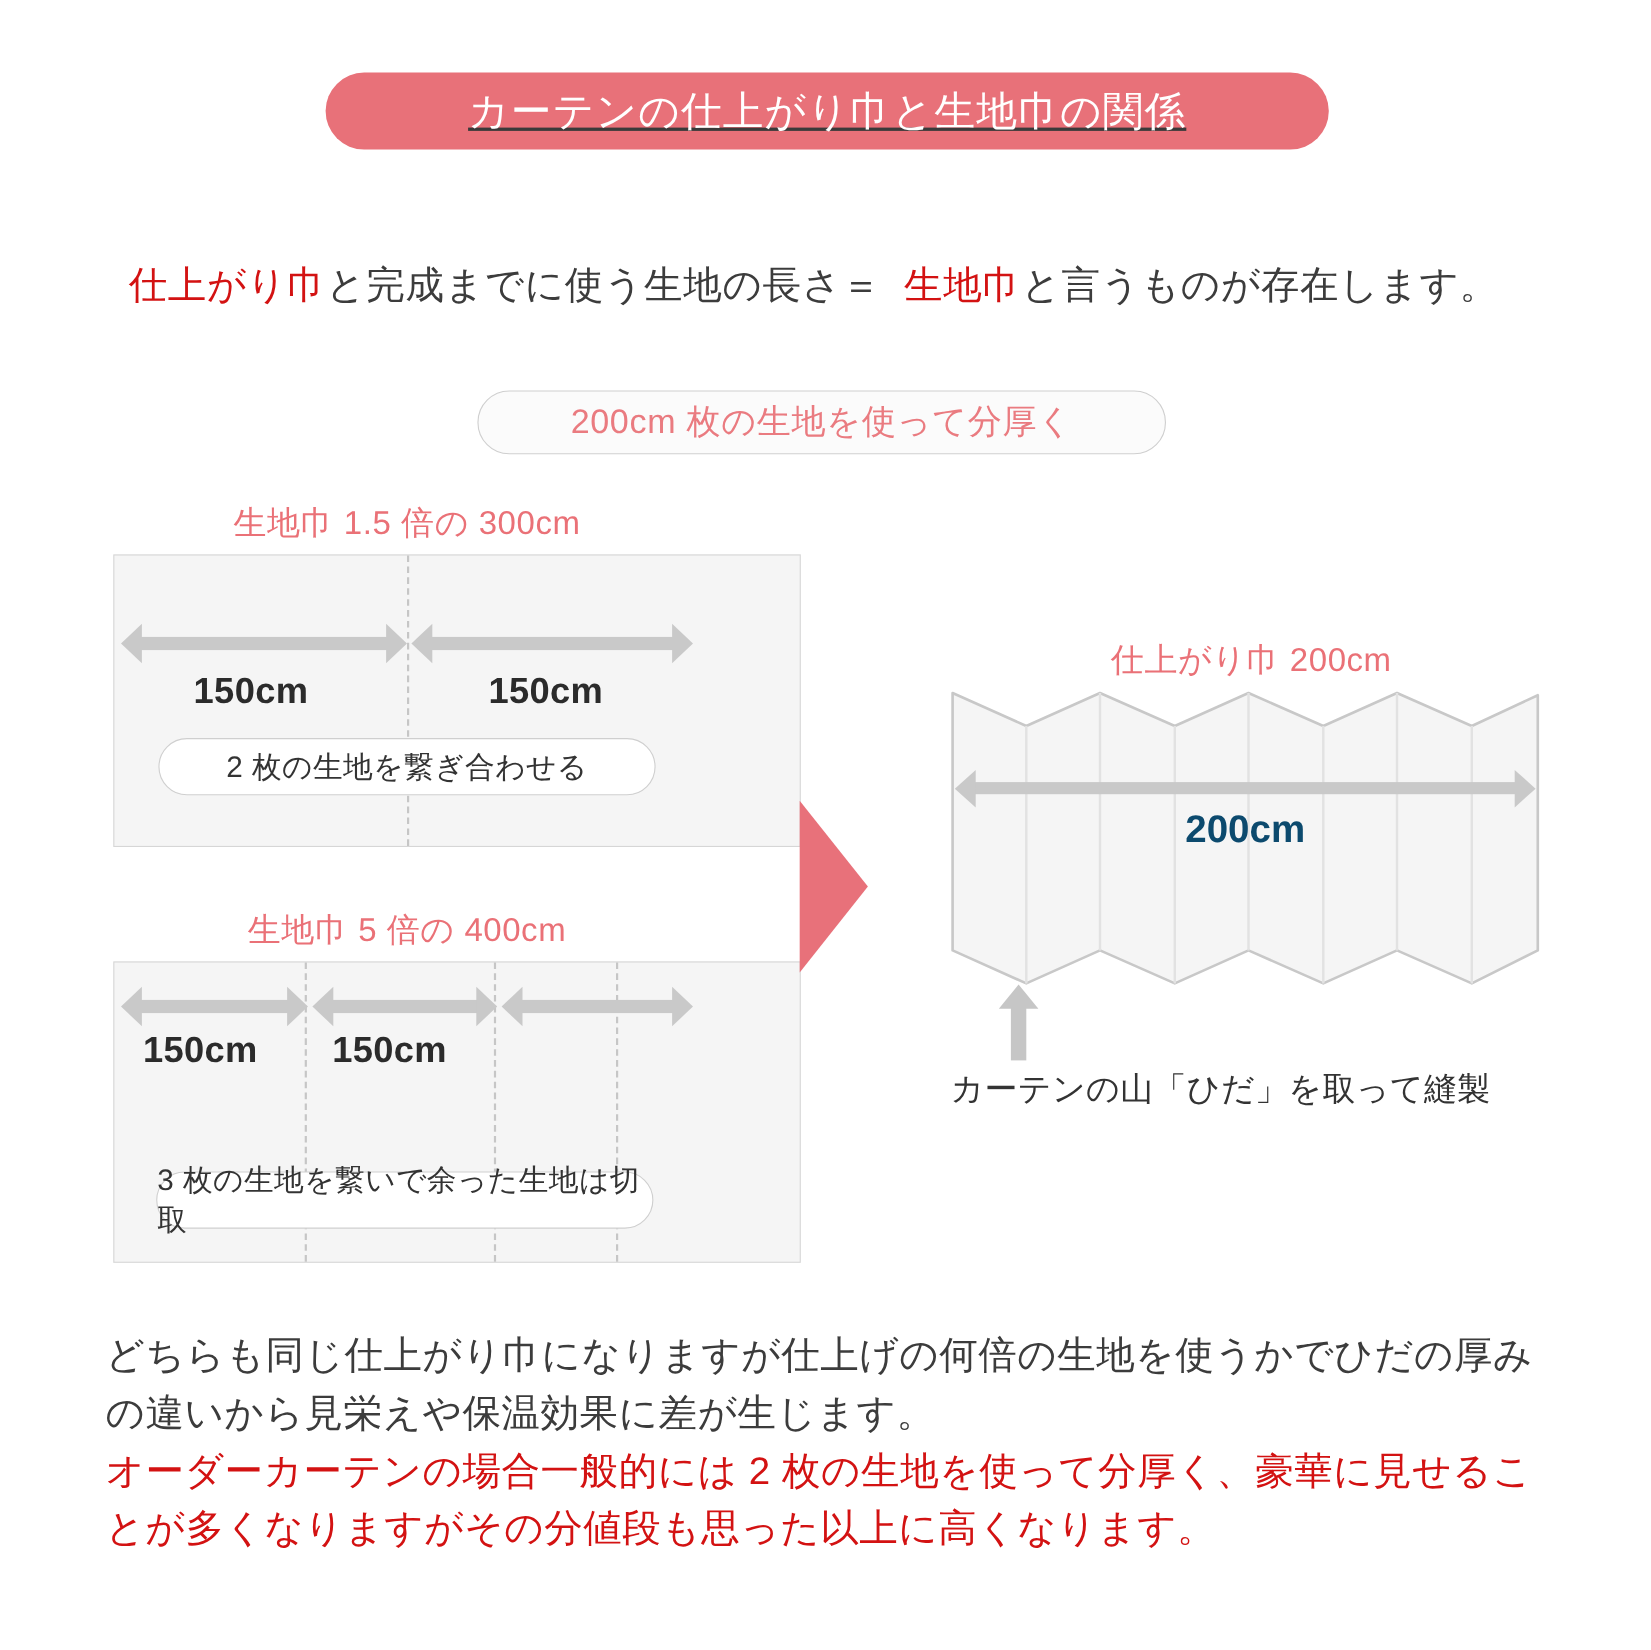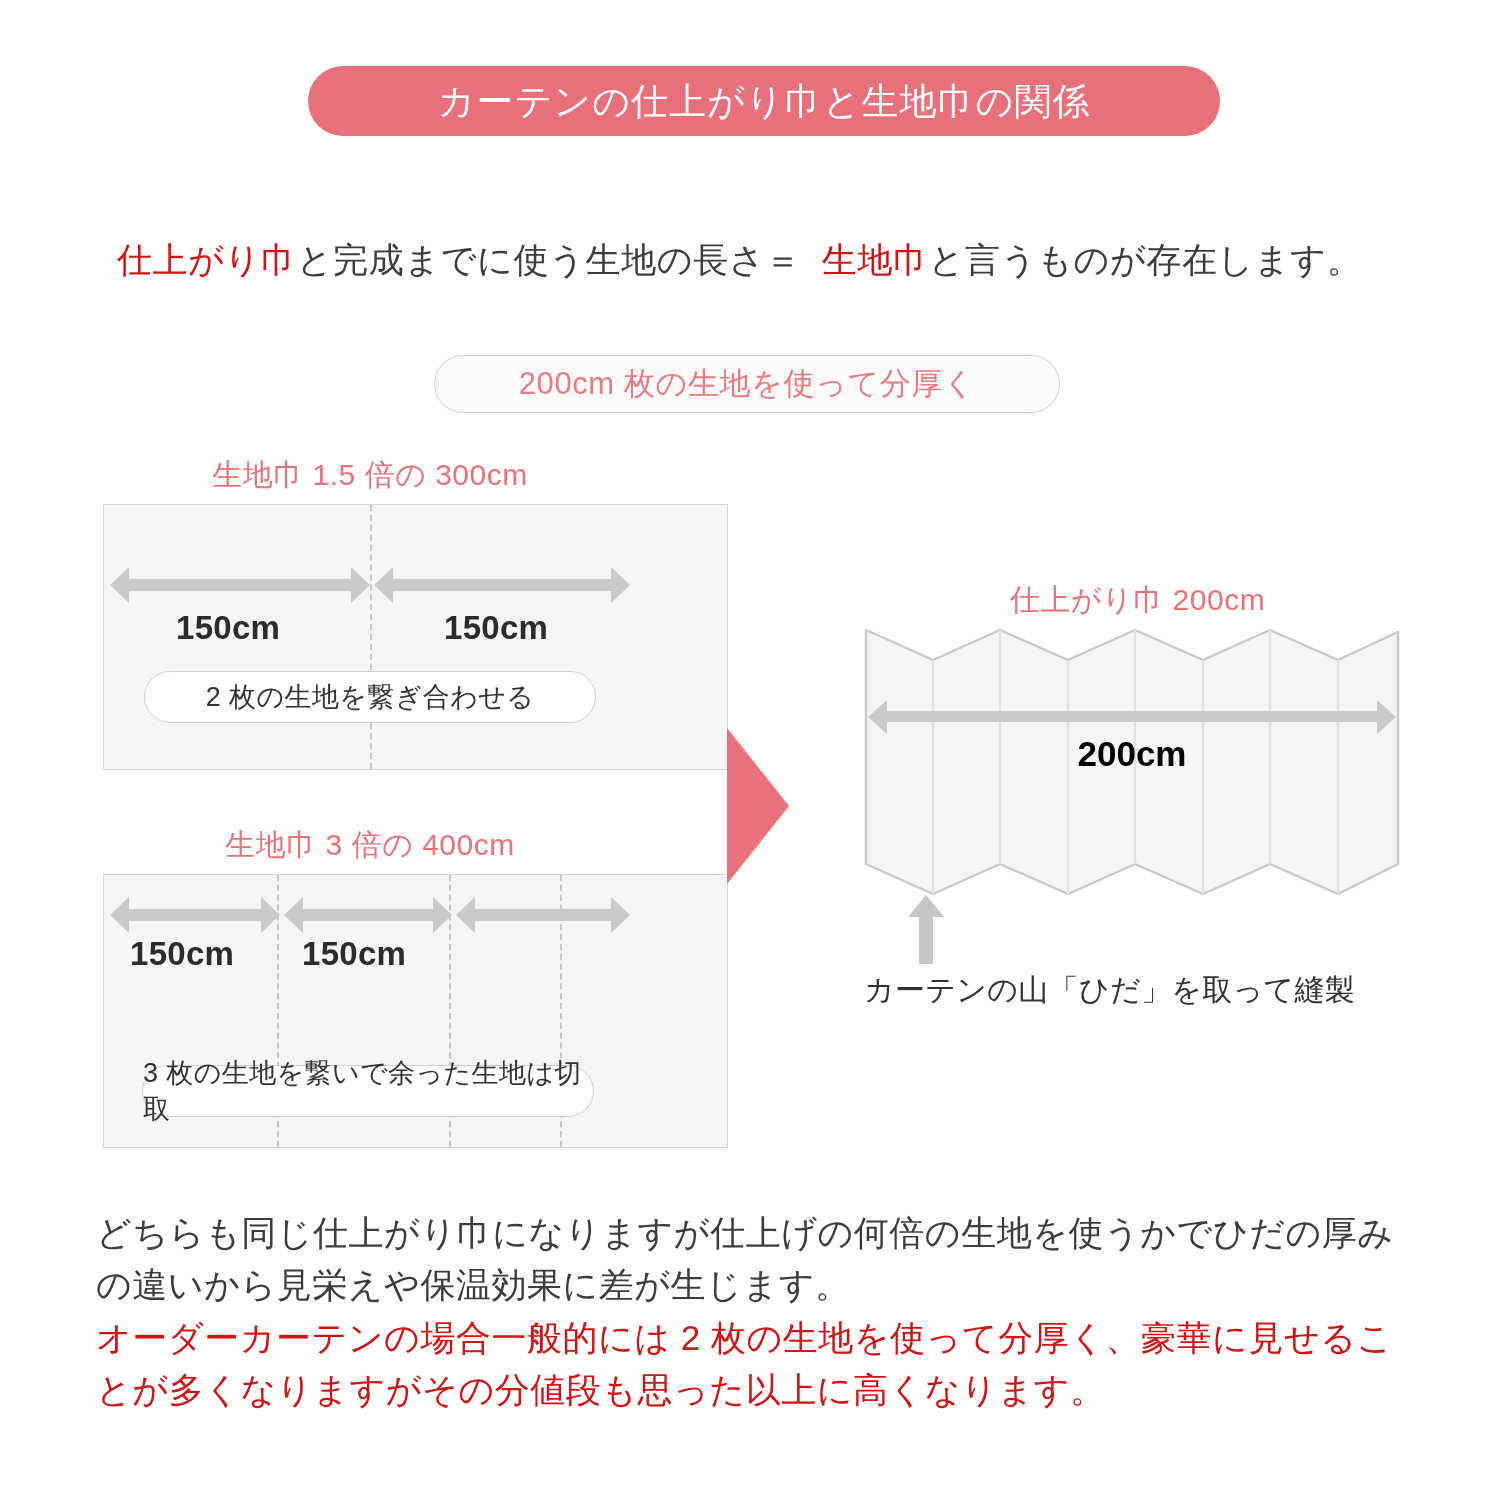--- a/index.html
+++ b/index.html
@@ -12,30 +12,31 @@
     height: 1500px;
     position: relative;
     font-family: "Liberation Sans", "DejaVu Sans", sans-serif;
     color: #3a3a3a;
     overflow: hidden;
   }
 
   
   .title-pill {
     position: absolute;
-    left: 308px;
+    left: 296px;
     top: 66px;
     width: 912px;
     height: 70px;
     border-radius: 35px;
     background: #e87179;
     display: flex;
     align-items: center;
     justify-content: center;
     box-sizing: border-box;
+    text-decoration: underline;
   }
   .title-pill .title-text {
     color: #ffffff;
     font-size: 37px;
     letter-spacing: 1px;
     font-weight: 400;
     line-height: 1;
   }
 
   
@@ -203,21 +204,21 @@
   .curtain-dim .arrow-head.right { border-left-width: 19px; }
 
   #curtain-dim-label {
     position: absolute;
     left: 862px;
     top: 734px;
     width: 540px;
     text-align: center;
     font-size: 35px;
     font-weight: bold;
-    color: #000000;
+    color: #0c4a6e;
   }
 
   
   .up-arrow {
     position: absolute;
     left: 919px;
     top: 916px;
     width: 14px;
     height: 48px;
     background: #c6c6c6;
@@ -290,21 +291,21 @@
   </div>
 
   <div class="dim-label" style="left:72px; top:104px;">150cm</div>
   <div class="dim-label" style="left:340px; top:104px;">150cm</div>
 
   <div class="note-pill" style="left:40px; top:166px; width:452px;">
     <span class="note-text">2 枚の生地を繋ぎ合わせる</span>
   </div>
 </div>
 
-<div class="fabric-label" id="fabric-label-2">生地巾 3 倍の 400cm</div>
+<div class="fabric-label" id="fabric-label-2">生地巾 5 倍の 400cm</div>
 
 <div class="fabric-box" id="fabric-box-2">
   <div class="dash-line" style="left:173px;"></div>
   <div class="dash-line" style="left:345px;"></div>
   <div class="dash-line" style="left:456px;"></div>
 
   <div class="arrow-row" style="left:6px; top:22px; width:520px;">
     <div class="arrow-seg" style="left:0px; width:170px;">
       <div class="arrow-shaft"></div>
       <div class="arrow-head left"></div>

